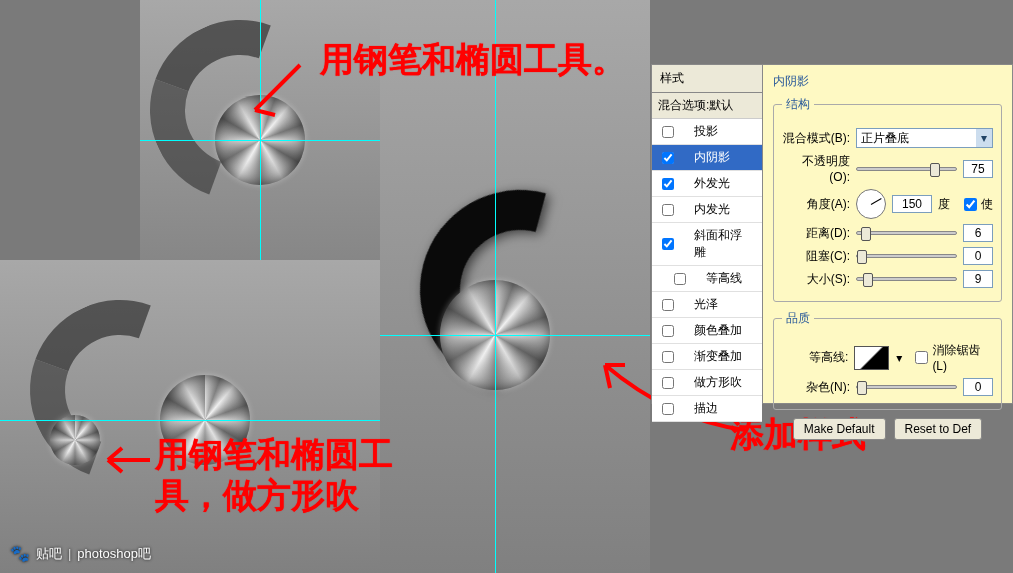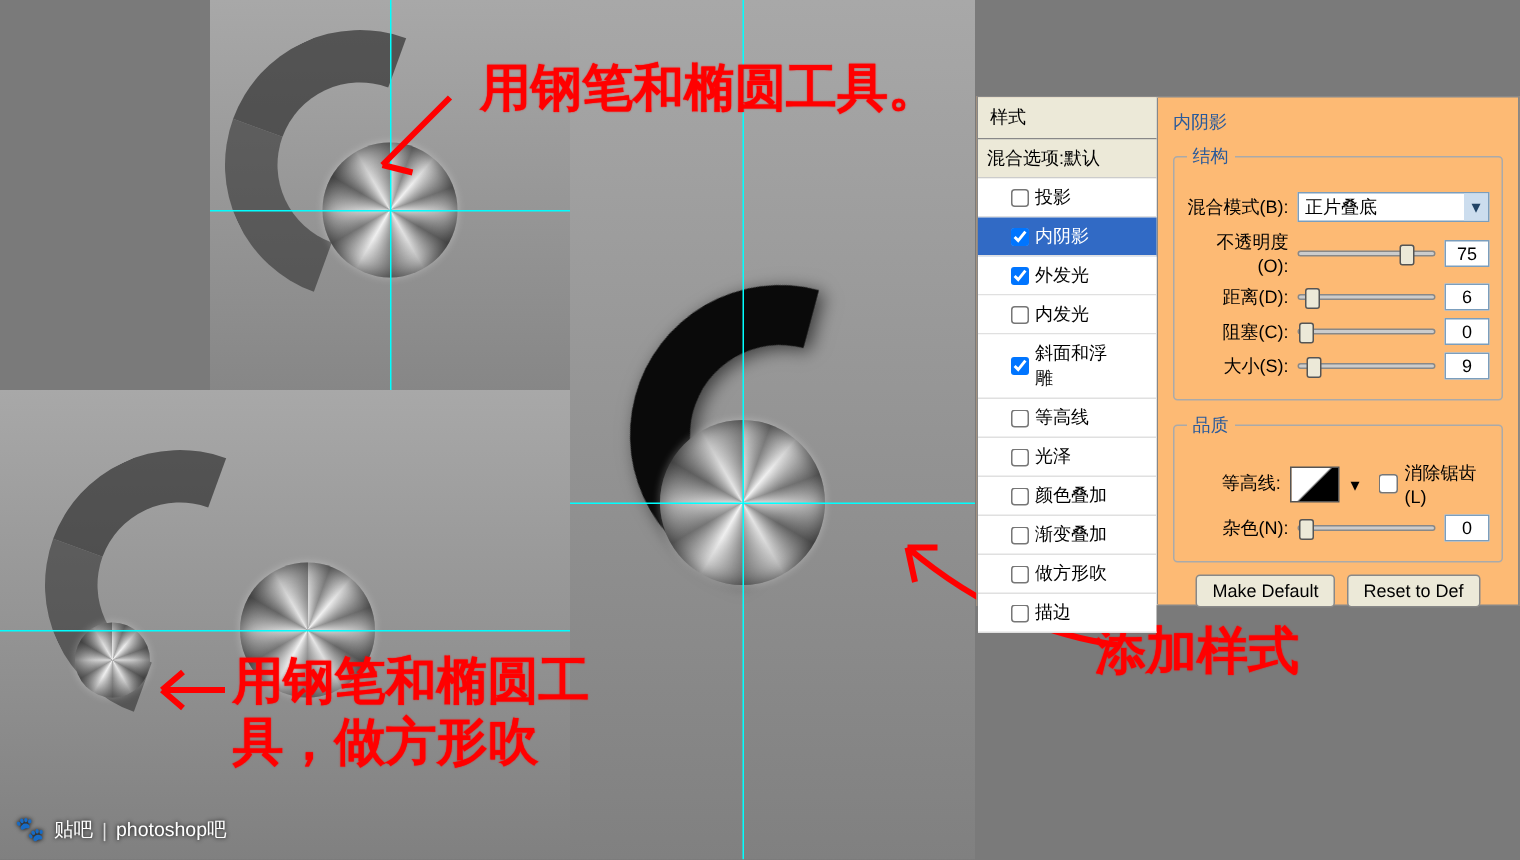--- a/index.html
+++ b/index.html
@@ -75,37 +75,37 @@
     pointer-events: none;
     line-height: 1.2;
     text-shadow: 0 0 1px #ff0000;
   }
 
   
   .dialog {
     position: absolute;
     left: 651px; top: 64px;
     width: 362px; height: 340px;
-    background: #fdba74;
+    background: #fef9c3;
     border: 1px solid #888;
     display: flex;
   }
   .styles-col {
     width: 120px;
     border-right: 1px solid #888;
     background: #fff;
   }
   .styles-header {
     padding: 5px 8px;
     border-bottom: 1px solid #888;
     background: #ece9d8;
   }
   .style-row {
     display: flex; align-items: center;
-    padding: 4px 22px; gap: 4px;
+    padding: 4px 10px; gap: 20px;
     border-bottom: 1px solid #e0e0e0;
     cursor: pointer;
     background: #fff;
   }
   .style-row.indent { padding-left: 22px; }
   .style-row.selected { background: #316ac5; color: #fff; }
   .style-row input[type="checkbox"] { width: 12px; height: 12px; }
   .style-subheader { padding: 4px 6px; background: #ece9d8; border-bottom: 1px solid #ccc; }
 
   .settings-col {
@@ -302,20 +302,30 @@
       </div>
 
       <div class="form-row">
         <span class="lab">不透明度(O):</span>
         <div class="slider">
             <div class="thumb" style="left:74%;"></div>
           </div>
         <input class="num" value="75" style="">
       </div>
 
+      <div class="form-row">
+        <span class="lab">角度(A):</span>
+        <div class="angle-dial"></div>
+        <input class="num" style="width: 40px;" value="150">
+        <span class="unit">度</span>
+        <label class="cb">
+          <input type="checkbox" checked="" style="">
+          <span>使</span>
+        </label>
+      </div>
 
       <div class="form-row">
         <span class="lab">距离(D):</span>
         <div class="slider">
             <div class="thumb" style="left:4%;"></div>
           </div>
         <input class="num" value="6" style="">
       </div>
 
       <div class="form-row">

